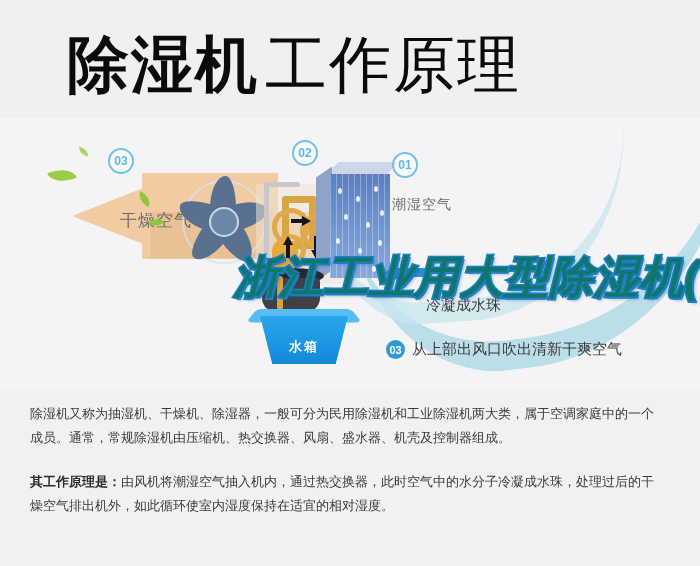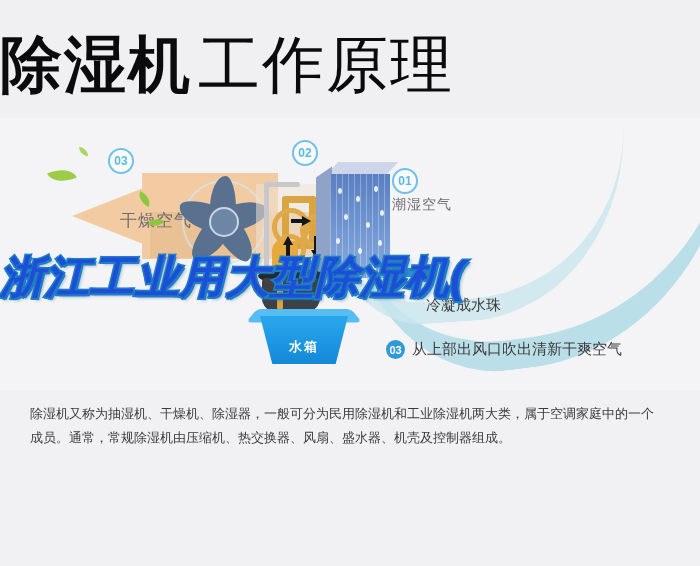--- a/index.html
+++ b/index.html
@@ -13,21 +13,21 @@
   }
 
   
   .page{position:relative;width:700px;height:566px;background:#f1f1f3;}
 
   
   .hero{
     position:relative;width:700px;height:130px;background:#f0f0f2;
   }
   .hero-title{
-    position:absolute;left:0;top:32px;width:588px;
+    position:absolute;left:0;top:32px;width:588px;text-align:center;
     font-size:62px;line-height:66px;letter-spacing:2px;color:#0b0b0d;
     white-space:nowrap;
   }
   .hero-title .t1{font-weight:700;}
   .hero-title .t2{font-weight:400;margin-left:6px;}
 
   
   .illus{
     position:absolute;left:0;top:118px;width:700px;height:272px;
     background:#f4f4f6;overflow:hidden;
@@ -191,21 +191,21 @@
 
   
   .mk{
     position:absolute;width:22px;height:22px;border-radius:50%;
     font-size:12px;font-weight:700;color:#5bb9e4;
     display:flex;align-items:center;justify-content:center;
     border:2px solid #6ec2e8;background:rgba(255,255,255,.55);
   }
   .mk.m03{left:108px;top:30px;}
   .mk.m02{left:292px;top:22px;}
-  .mk.m01{left:392px;top:50px;text-align:right;}
+  .mk.m01{left:392px;top:34px;text-align:right;}
 
   
   .bubble{
     position:absolute;left:320px;top:21px;
     padding:2px 8px 3px;border:1.5px solid #b9bbbf;border-radius:9px;
     background:#fbfbfc;color:#5c5e63;font-size:12px;letter-spacing:1px;
     white-space:nowrap;
   }
   .bubble .tail{
     position:absolute;left:22px;bottom:-9px;width:0;height:0;
@@ -230,23 +230,23 @@
     width:19px;height:19px;border-radius:50%;background:#2f9ad6;color:#fff;
     font-size:11px;font-weight:700;display:flex;align-items:center;justify-content:center;
     flex:0 0 auto;
   }
   .cap.c02{left:400px;top:178px;}
   .cap.c03{left:386px;top:222px;}
 
   
   .wm{
     position:absolute;left:0;top:136px;width:700px;
-    text-align:left;pointer-events:none;
+    text-align:right;pointer-events:none;
     font-size:44px;line-height:46px;font-weight:700;font-style:italic;
-    letter-spacing:1px;color:#1d4ed8;
+    letter-spacing:1px;color:#0f766e;
     -webkit-text-stroke:3px #1f7fc4;
     paint-order:stroke fill;
     text-shadow:
       0 0 2px #1f7fc4,
       2px 2px 0 #1f7fc4,
       -1px 2px 0 #1f7fc4,
       3px 3px 3px rgba(20,90,150,.35);
   }
   .wm span{display:block;}
 
@@ -362,15 +362,16 @@
       <span>从上部出风口吹出清新干爽空气</span>
     </div>
 
     <div class="wm">
       <span>浙江工业用大型除湿机(</span>
     </div>
   </div>
 
   <div class="copy">
     <p>除湿机又称为抽湿机、干燥机、除湿器，一般可分为民用除湿机和工业除湿机两大类，属于空调家庭中的一个成员。通常，常规除湿机由压缩机、热交换器、风扇、盛水器、机壳及控制器组成。</p>
+    <p><span class="lead">其工作原理是：</span><span>由风机将潮湿空气抽入机内，通过热交换器，此时空气中的水分子冷凝成水珠，处理过后的干燥空气排出机外，如此循环使室内湿度保持在适宜的相对湿度。</span></p>
   </div>
 
 </div>
 
 </body></html>

